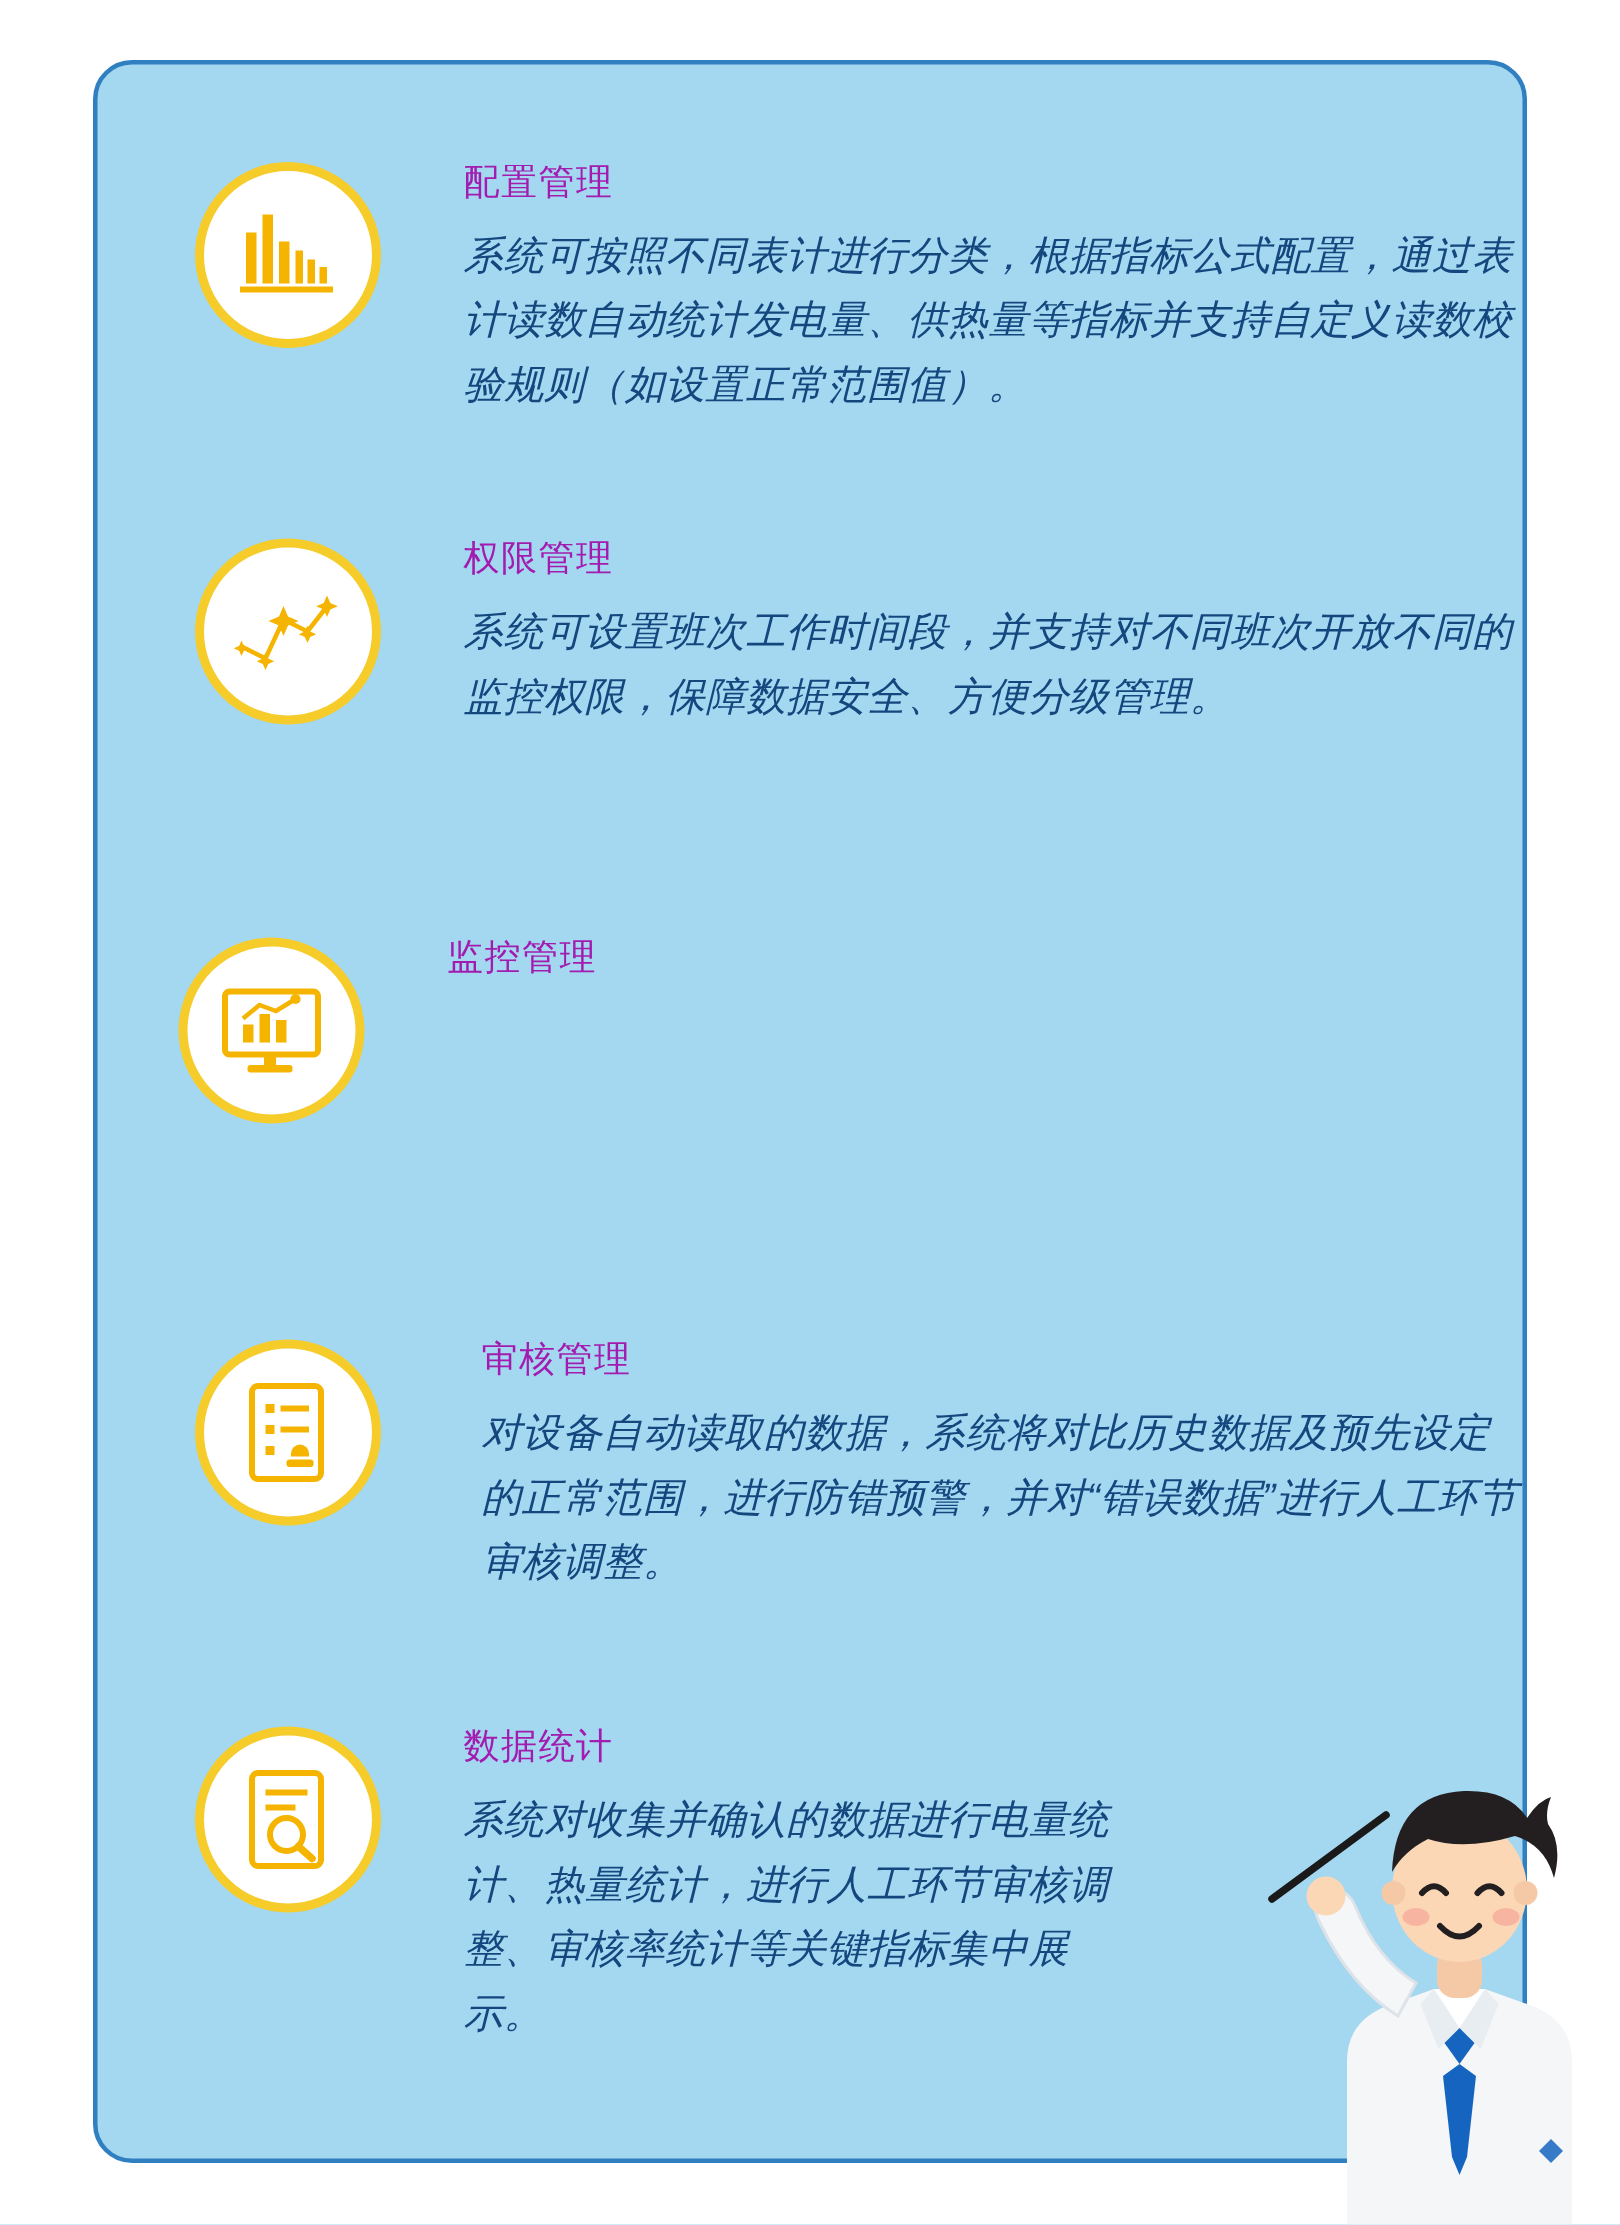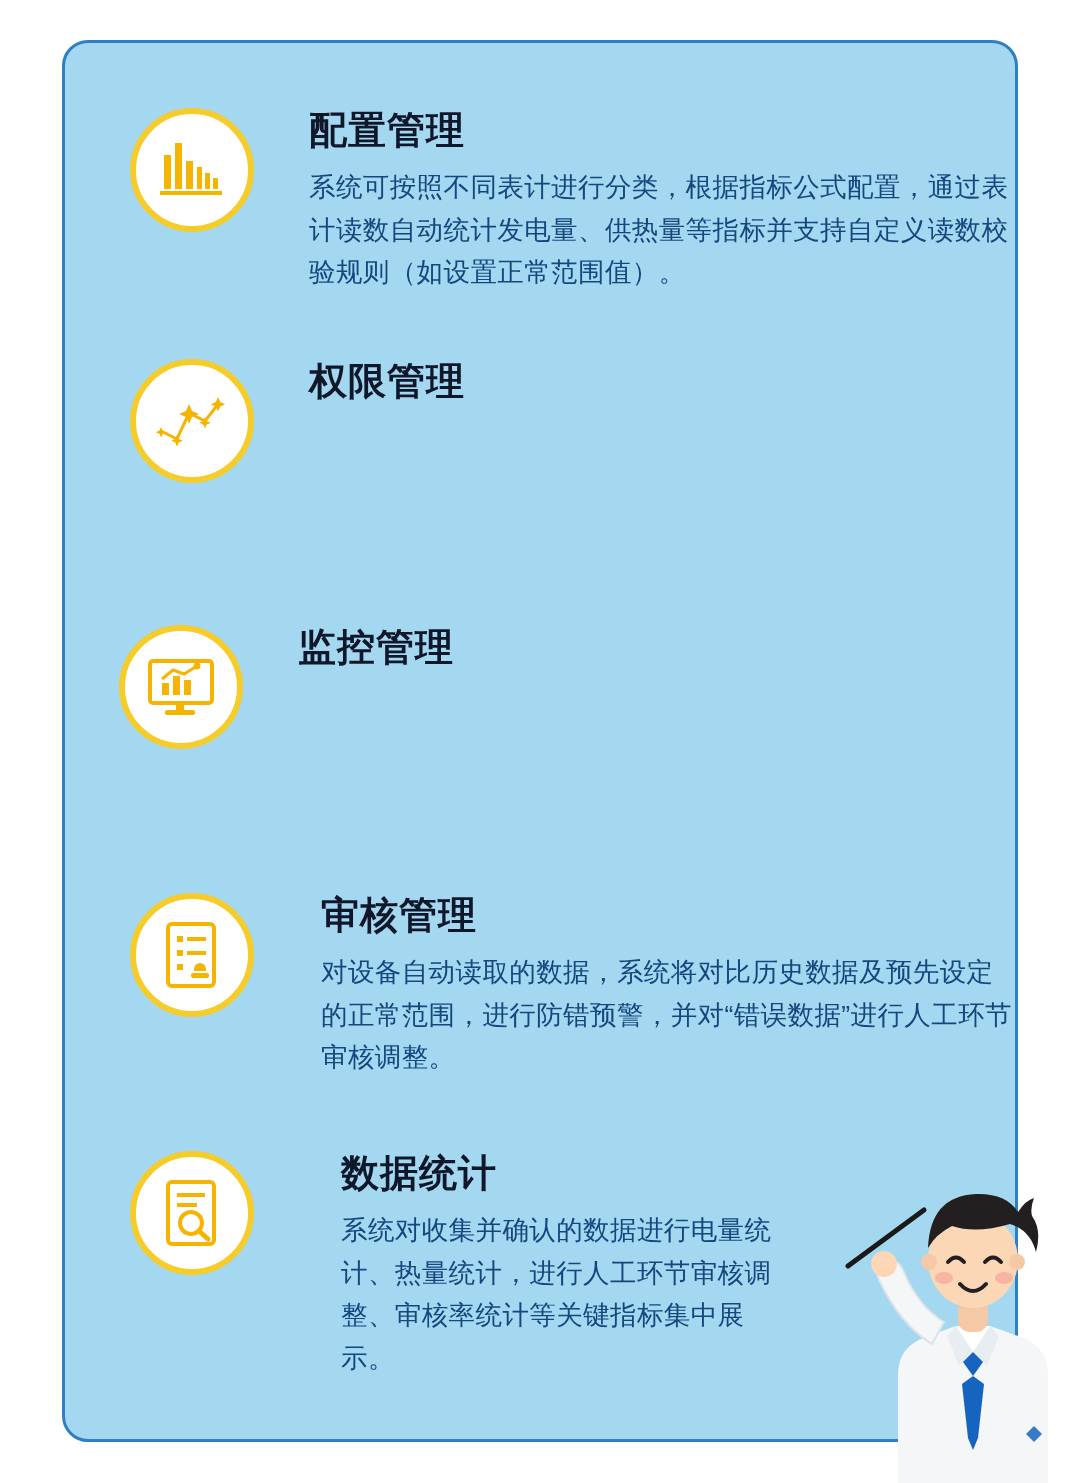--- a/index.html
+++ b/index.html
@@ -40,40 +40,41 @@
     display: flex;
     align-items: center;
     justify-content: center;
     flex: 0 0 auto;
   }
   .text-col {
     margin-left: 55px;
     max-width: 700px;
   }
   .f-title {
-    color: #0f172a;
-    font-size: 38px;
-    font-weight: bold;
+    color: #a21caf;
+    font-size: 24px;
+    font-weight: normal;
     letter-spacing: 1px;
     margin: 0 0 12px 0;
     line-height: 1.2;
   }
   .f-body {
     color: #14477e;
     font-size: 26.5px;
     line-height: 1.62;
     margin: 0;
     letter-spacing: 0.4px;
+    font-style: italic;
   }
   
   #feature-0 { left: 65px; top: 65px; }
   #feature-1 { left: 65px; top: 316px; justify-content: flex-end; }
   #feature-2 { left: 54px; top: 582px; }
   #feature-3 { left: 65px; top: 850px; gap: 12px; }
-  #feature-4 { left: 65px; top: 1108px; gap: 32px; }
+  #feature-4 { left: 65px; top: 1108px; }
   #feature-4 .text-col { max-width: 440px; }
 
   
   .mascot {
     position: absolute;
     right: 10px;
     bottom: 0;
     width: 230px;
     height: 345px;
   }
@@ -111,20 +112,21 @@
           <path d="M34 13 l3 7 7 3 -7 3 -3 7 -3 -7 -7 -3 7 -3 z"></path>
           <path d="M63 6 l2.2 5 5 2.2 -5 2.2 -2.2 5 -2.2 -5 -5 -2.2 5 -2.2 z"></path>
           <path d="M50 26 l1.8 4 4 1.8 -4 1.8 -1.8 4 -1.8 -4 -4 -1.8 4 -1.8 z"></path>
           <path d="M22 44 l1.8 4 4 1.8 -4 1.8 -1.8 4 -1.8 -4 -4 -1.8 4 -1.8 z"></path>
           <path d="M6 36 l1.6 3.6 3.6 1.6 -3.6 1.6 -1.6 3.6 -1.6 -3.6 -3.6 -1.6 3.6 -1.6 z"></path>
         </g>
       </svg>
     </div>
     <div class="text-col">
       <h3 class="f-title">权限管理</h3>
+      <p class="f-body">系统可设置班次工作时间段，并支持对不同班次开放不同的监控权限，保障数据安全、方便分级管理。</p>
     </div>
   </div>
 
   <div class="feature" id="feature-2">
     <div class="icon-wrap">
       <svg width="72" height="64" viewBox="0 0 72 64" aria-hidden="true">
         <rect x="5" y="6" width="62" height="42" rx="3" fill="none" stroke="#f5b400" stroke-width="4"></rect>
         <g fill="#f5b400">
           <rect x="17" y="28" width="7" height="12"></rect>
           <rect x="28" y="21" width="7" height="19"></rect>

